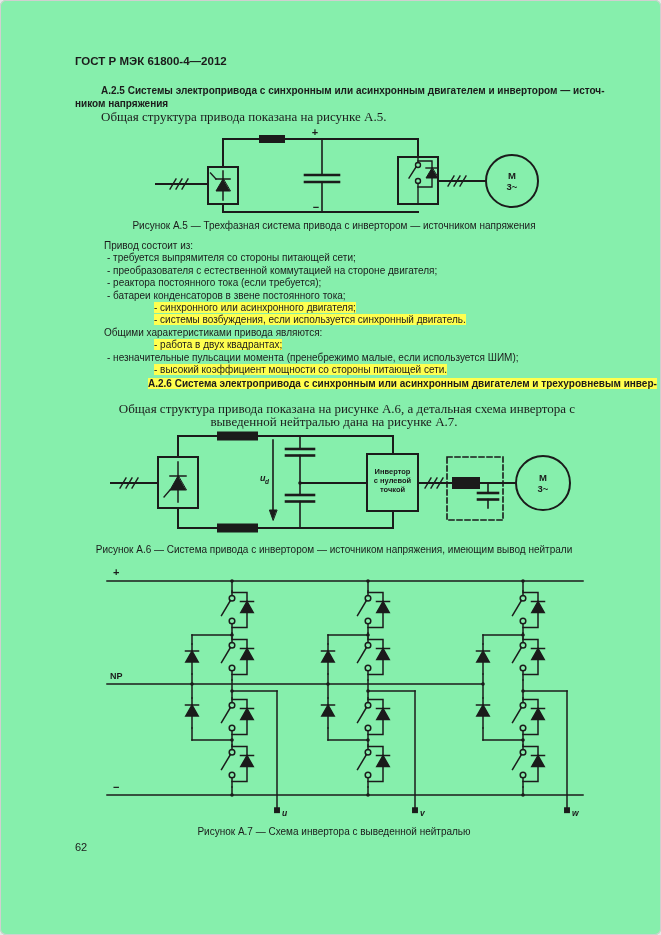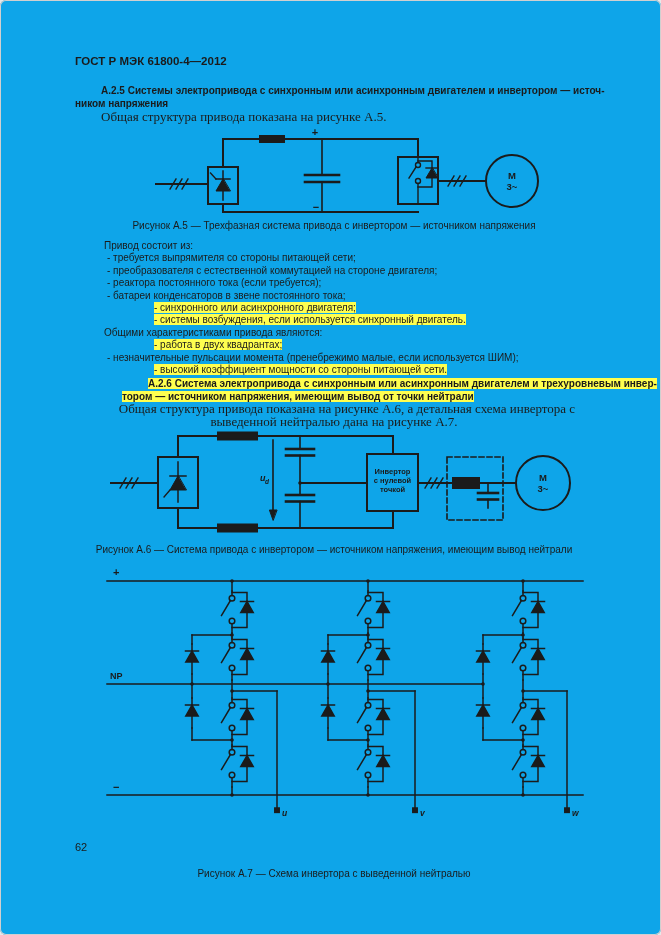--- a/index.html
+++ b/index.html
@@ -1,18 +1,18 @@
 <!DOCTYPE html>
 <html><head>
 <meta charset="utf-8">
 <style>
   html,body { margin:0; padding:0; background:#e8e8e8; }
   .page {
     position:relative; width:661px; height:935px; margin:0 auto;
-    background:#0ea5e9; color:#1b1b1b;
+    background:#86efac; color:#1b1b1b;
     font-family:"Liberation Sans", sans-serif;
     overflow:hidden; border-radius:6px;
     box-shadow:0 0 0 1px #d0d0d0 inset;
   }
   .content { position:absolute; left:75px; top:0; width:518px; }
   .abs { position:absolute; left:0; }
   .doc-header { top:55px; font-weight:bold; font-size:11.5px; white-space:nowrap; }
   .h-sec { font-weight:bold; font-size:10px; line-height:13px; }
   .h-line { white-space:nowrap; }
   .ind { padding-left:26px; }
@@ -112,21 +112,20 @@
       <div class="item"><span class="hl">- синхронного или асинхронного двигателя;</span></div>
       <div class="item"><span class="hl">- системы возбуждения, если используется синхронный двигатель.</span></div>
       <div class="lead">Общими характеристиками привода являются:</div>
       <div class="item"><span class="hl">- работа в двух квадрантах;</span></div>
       <div class="item"><span>- незначительные пульсации момента (пренебрежимо малые, если используется ШИМ);</span></div>
       <div class="item"><span class="hl">- высокий коэффициент мощности со стороны питающей сети.</span></div>
     </div>
 
     <div class="abs h-sec" style="top:377px;">
       <div class="h-line ind"><span class="hl">А.2.6 Система электропривода с синхронным или асинхронным двигателем и трехуровневым инвер-</span></div>
-      <div class="h-line"><span class="hl">тором — источником напряжения, имеющим вывод от точки нейтрали</span></div>
     </div>
 
     <div class="abs para flow" style="top:402px;text-align:center;">Общая структура привода показана на рисунке А.6, а детальная схема инвертора с выведенной нейтралью дана на рисунке А.7.</div>
 
     <svg class="fig" style="top:428px; left:35px;" width="470" height="114" viewBox="0 0 470 114">
       <g stroke="#1b1b1b" stroke-width="2" fill="none" stroke-linecap="square">
         <line x1="0" y1="55" x2="48" y2="55"></line>
         <use href="#sl3" transform="translate(13,55)"></use>
         <g>
           <rect x="48" y="29" width="40" height="51"></rect>
@@ -297,18 +296,18 @@
         </g>
       </g>
       <text x="28" y="13" font-size="11" font-weight="bold">+</text>
       <text x="25" y="116" font-size="9" font-weight="bold">NP</text>
       <text x="28" y="228" font-size="11" font-weight="bold">−</text>
       <text x="197" y="253" font-size="8.5" font-style="italic" font-weight="bold">u</text>
       <text x="335" y="253" font-size="8.5" font-style="italic" font-weight="bold">v</text>
       <text x="487" y="253" font-size="8.5" font-style="italic" font-weight="bold">w</text>
     </svg>
 
-    <div class="abs caption" style="top:868px;">Рисунок А.7 — Схема инвертора с выведенной нейтралью</div>
+    <div class="abs caption" style="top:826px;">Рисунок А.7 — Схема инвертора с выведенной нейтралью</div>
 
     <div class="abs pagenum">62</div>
 
   </div>
 </div>
 
 </body></html>

